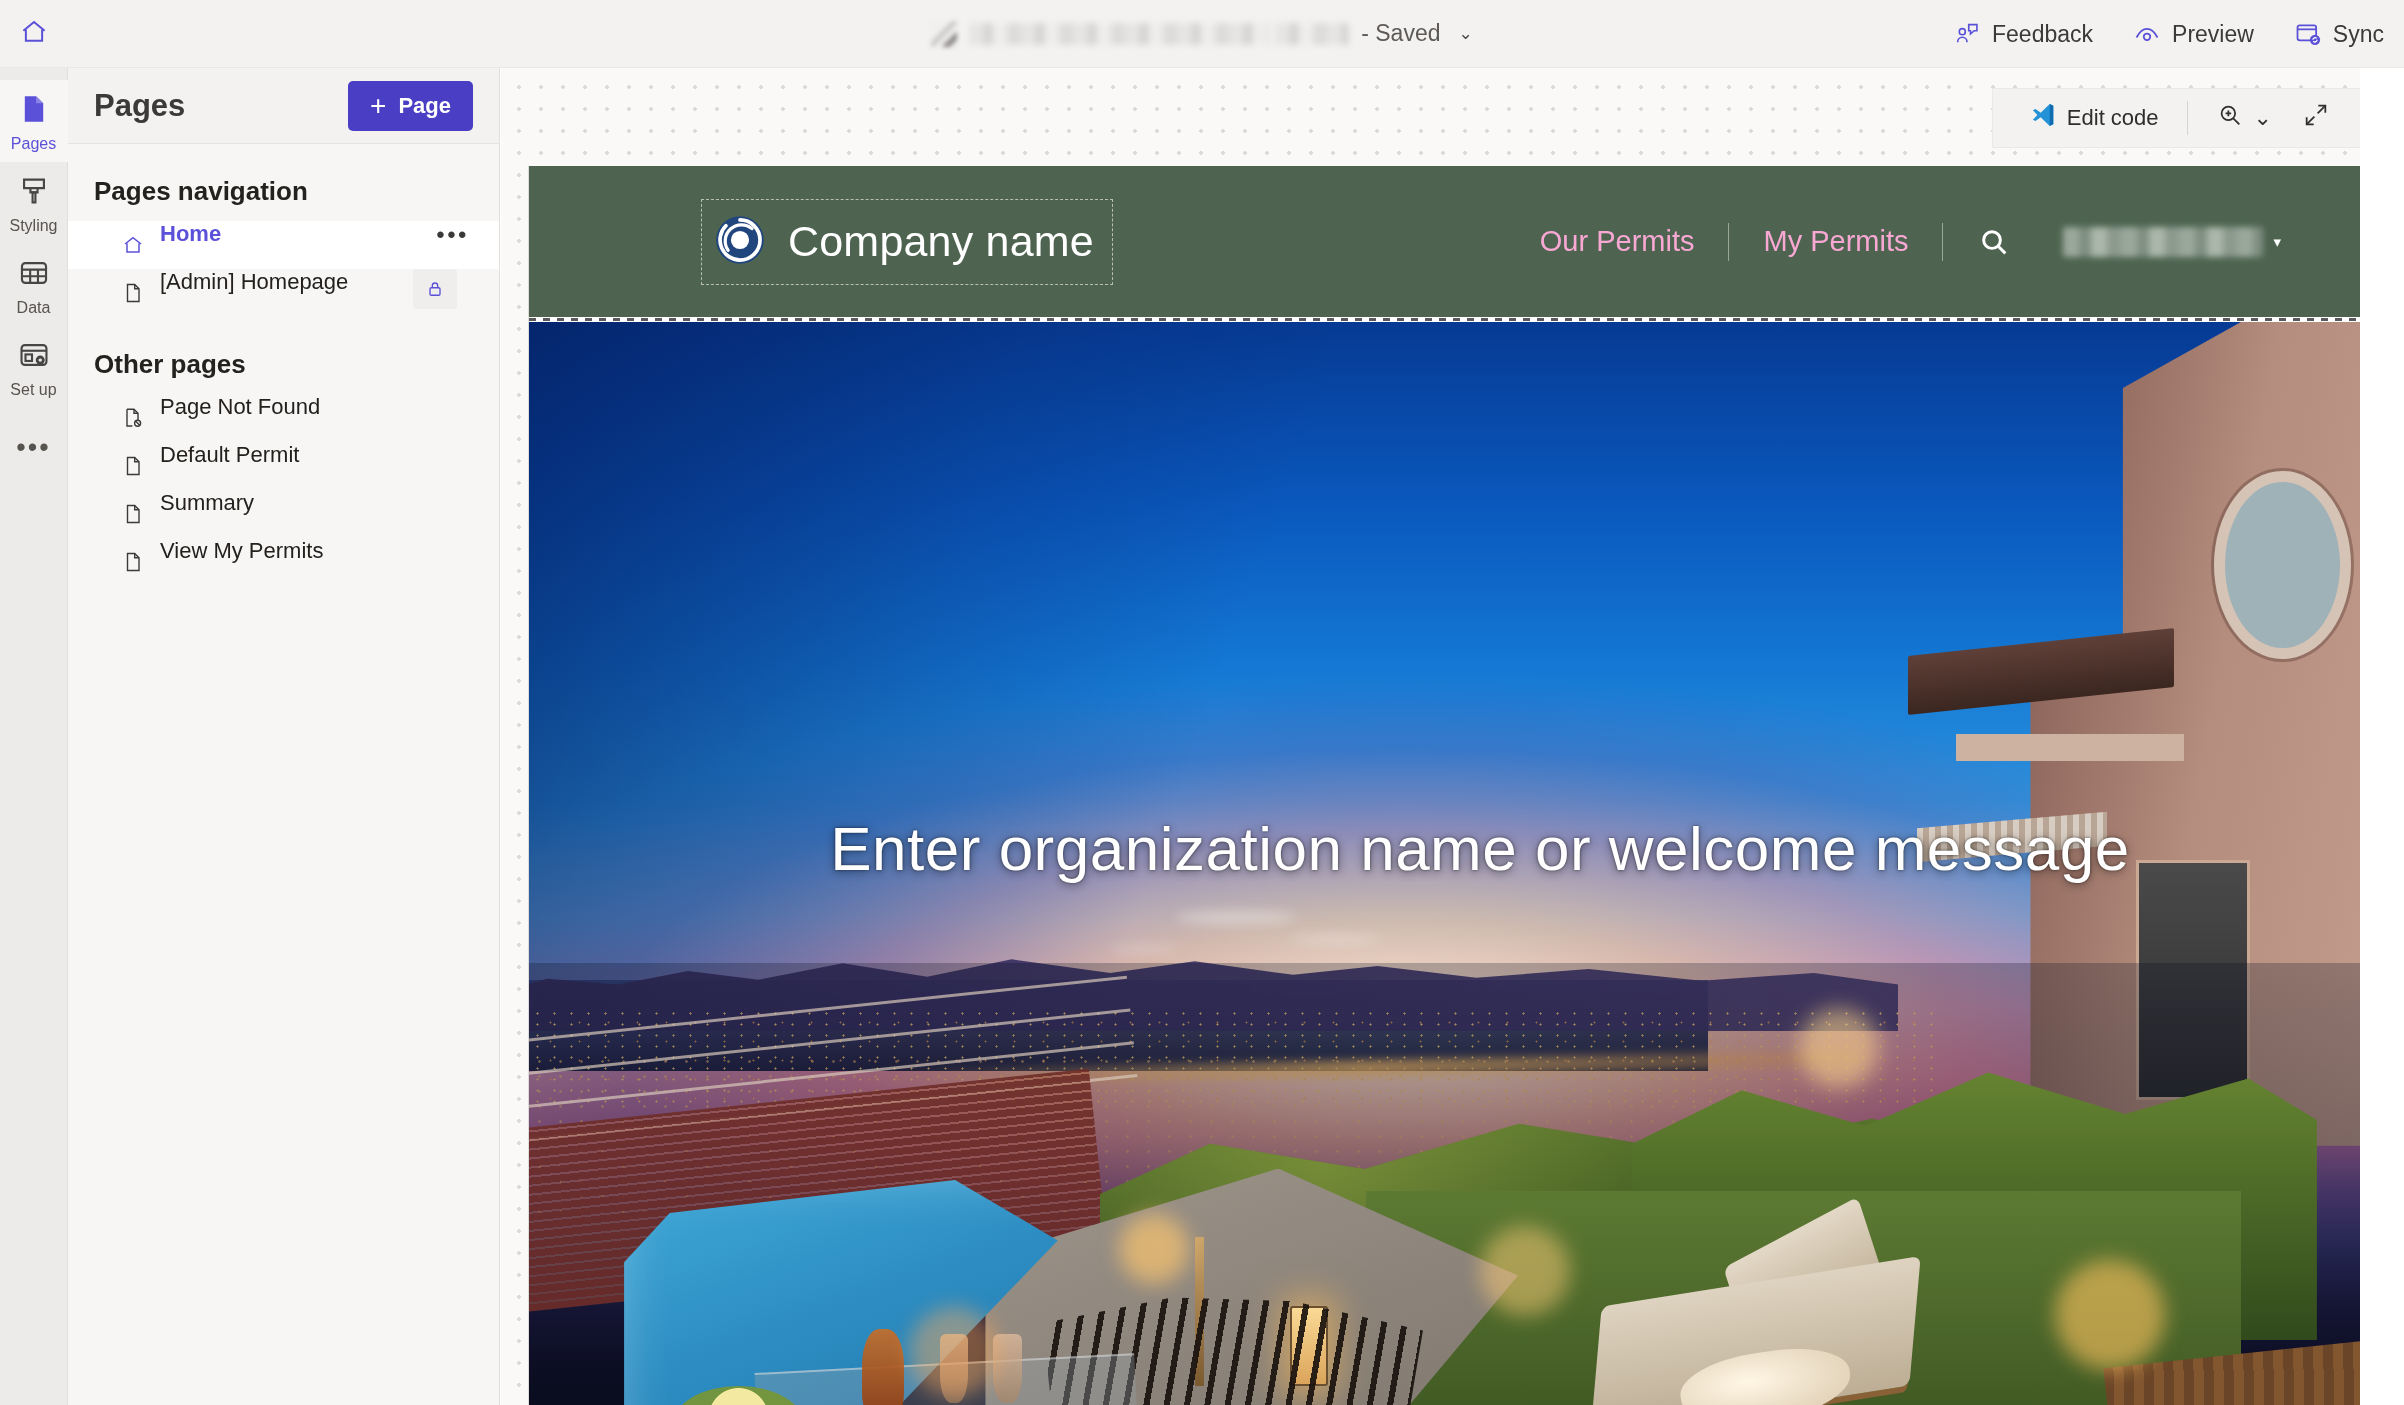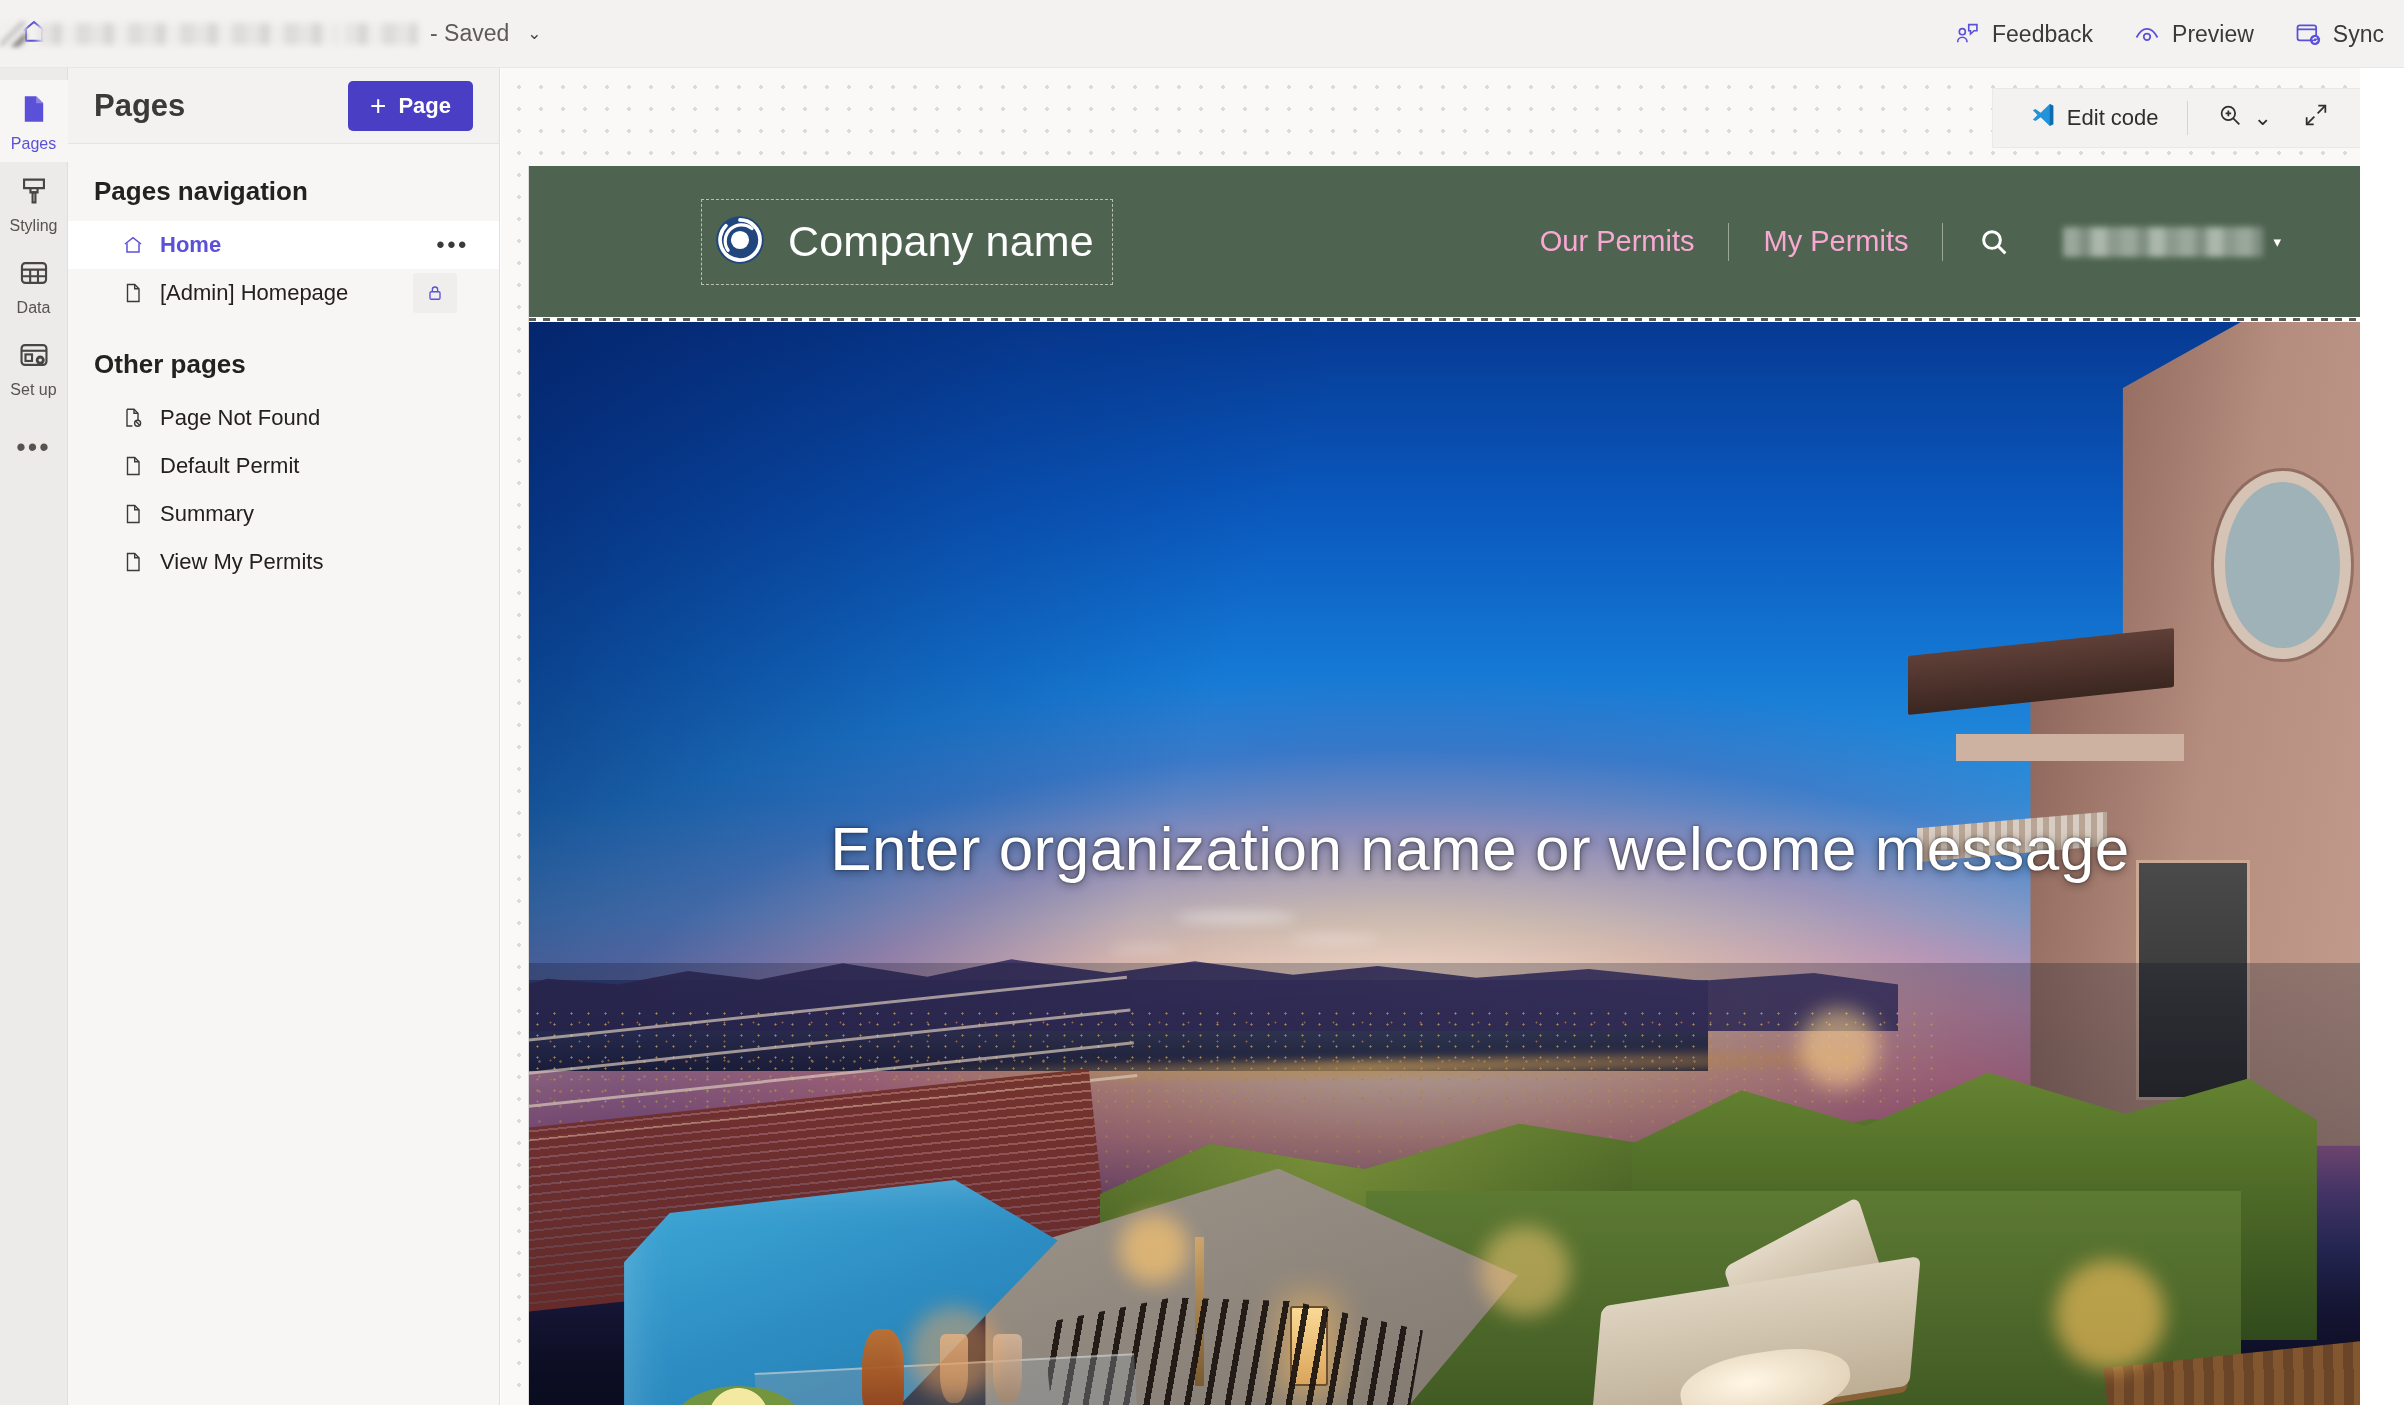--- a/index.html
+++ b/index.html
@@ -14,21 +14,21 @@
     position: absolute; top: 0; left: 0; width: 2404px; height: 68px;
     background: #f3f2f1; display: flex; align-items: center;
     border-bottom: 1px solid #e9e7e5;
   }
   .topbar-home {
     width: 68px; height: 68px; display: flex; align-items: center; justify-content: center;
     cursor: pointer;
   }
   .topbar-center {
     position: absolute; left: 0; width: 2404px; height: 68px;
-    display: flex; align-items: center; justify-content: flex-start; gap: 12px;
+    display: flex; align-items: center; justify-content: center; gap: 12px;
     pointer-events: none;
   }
   .app-logo-blur {
     width: 26px; height: 26px;
     background:
       linear-gradient(135deg,#f0efee 0 40%, #cfcdcb 40% 55%, #eceae9 55% 70%, #8d8a88 70% 85%, #e6e4e3 85%);
     filter: blur(2.2px);
   }
   .title-blur {
     width: 300px; height: 22px;
@@ -82,21 +82,21 @@
     height: 50px; padding: 0 22px; display: flex; align-items: center; gap: 12px;
     font-size: 22px; font-family: inherit; font-weight: 600; cursor: pointer;
   }
   .add-page-btn .plus { font-size: 28px; font-weight: 400; line-height: 1; }
 
   .section-title {
     font-size: 26px; font-weight: bold; color: #24221f;
     padding: 32px 0 14px 26px;
   }
   .page-row {
-    display: flex; align-items: center; height: 48px; padding-left: 52px;
+    display: flex; height: 48px; padding-left: 52px;
     cursor: pointer; position: relative; gap: 14px;
   }
   .page-row.selected { background: #ffffff; }
   .page-row .row-label { font-size: 22px; color: #23201d; white-space: nowrap; }
   .page-row.selected .row-label { color: #5b51d8; font-weight: 600; }
   .row-ellipsis {
     position: absolute; right: 30px; font-size: 24px; color: #3b3a38; letter-spacing: 2.5px;
   }
   .row-lock {
     position: absolute; right: 42px; width: 44px; height: 40px; background: #efeeec;

